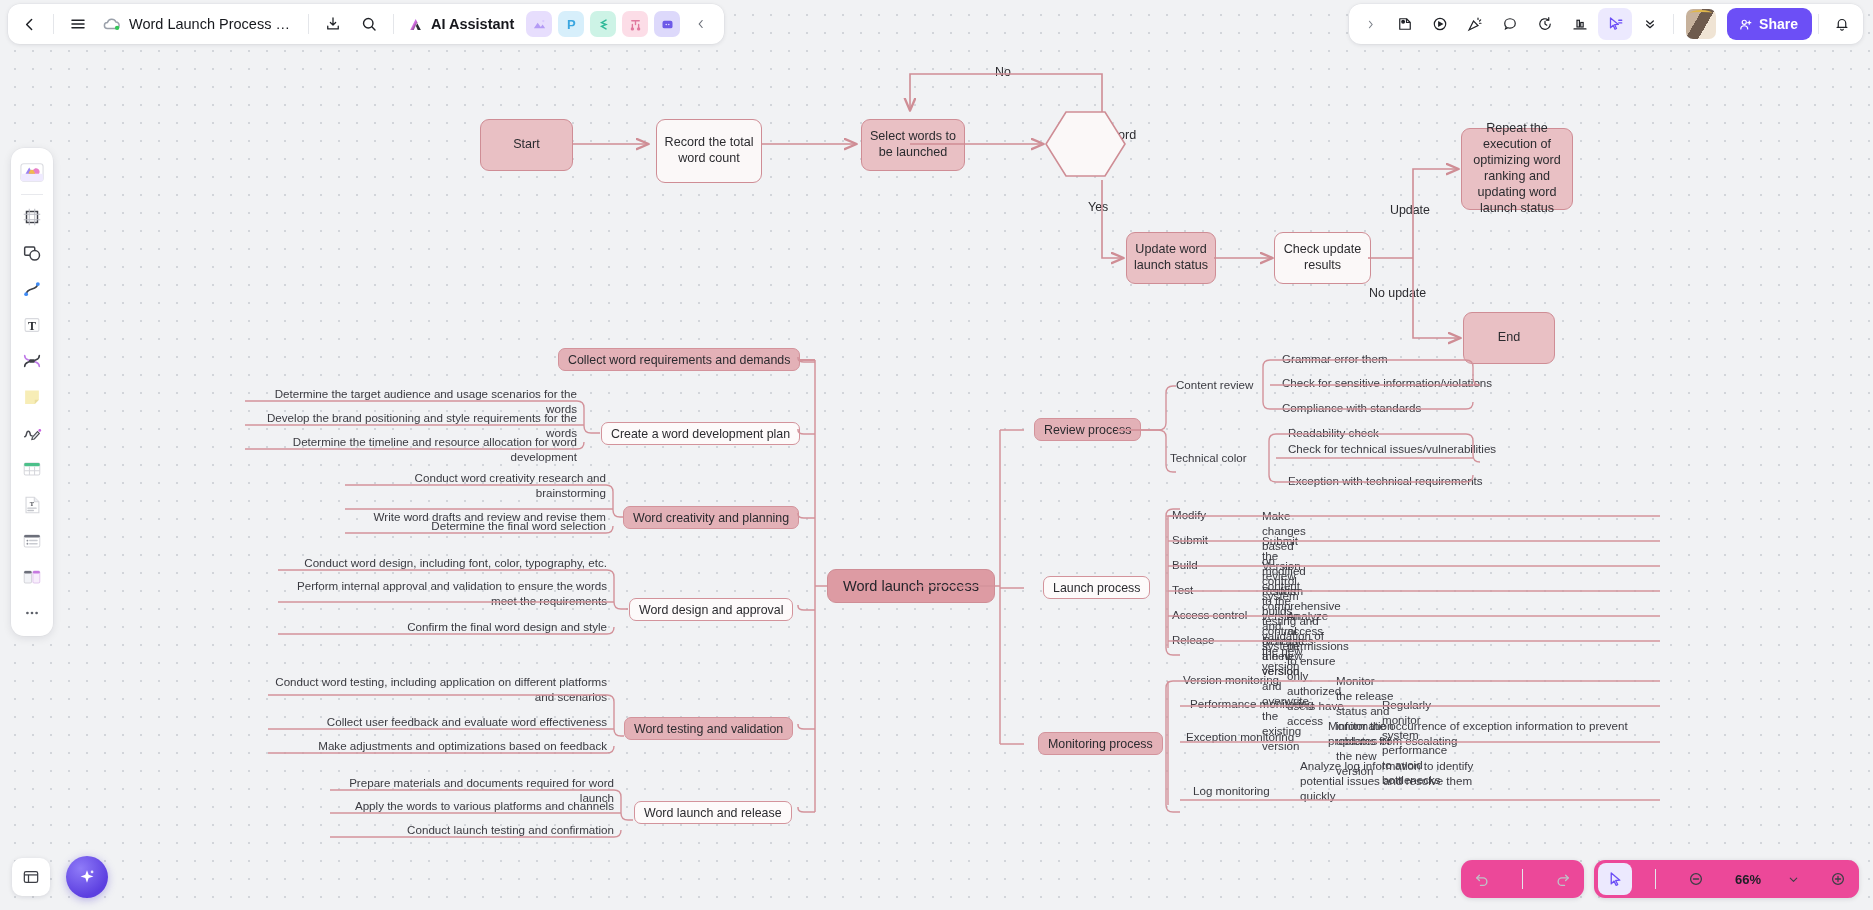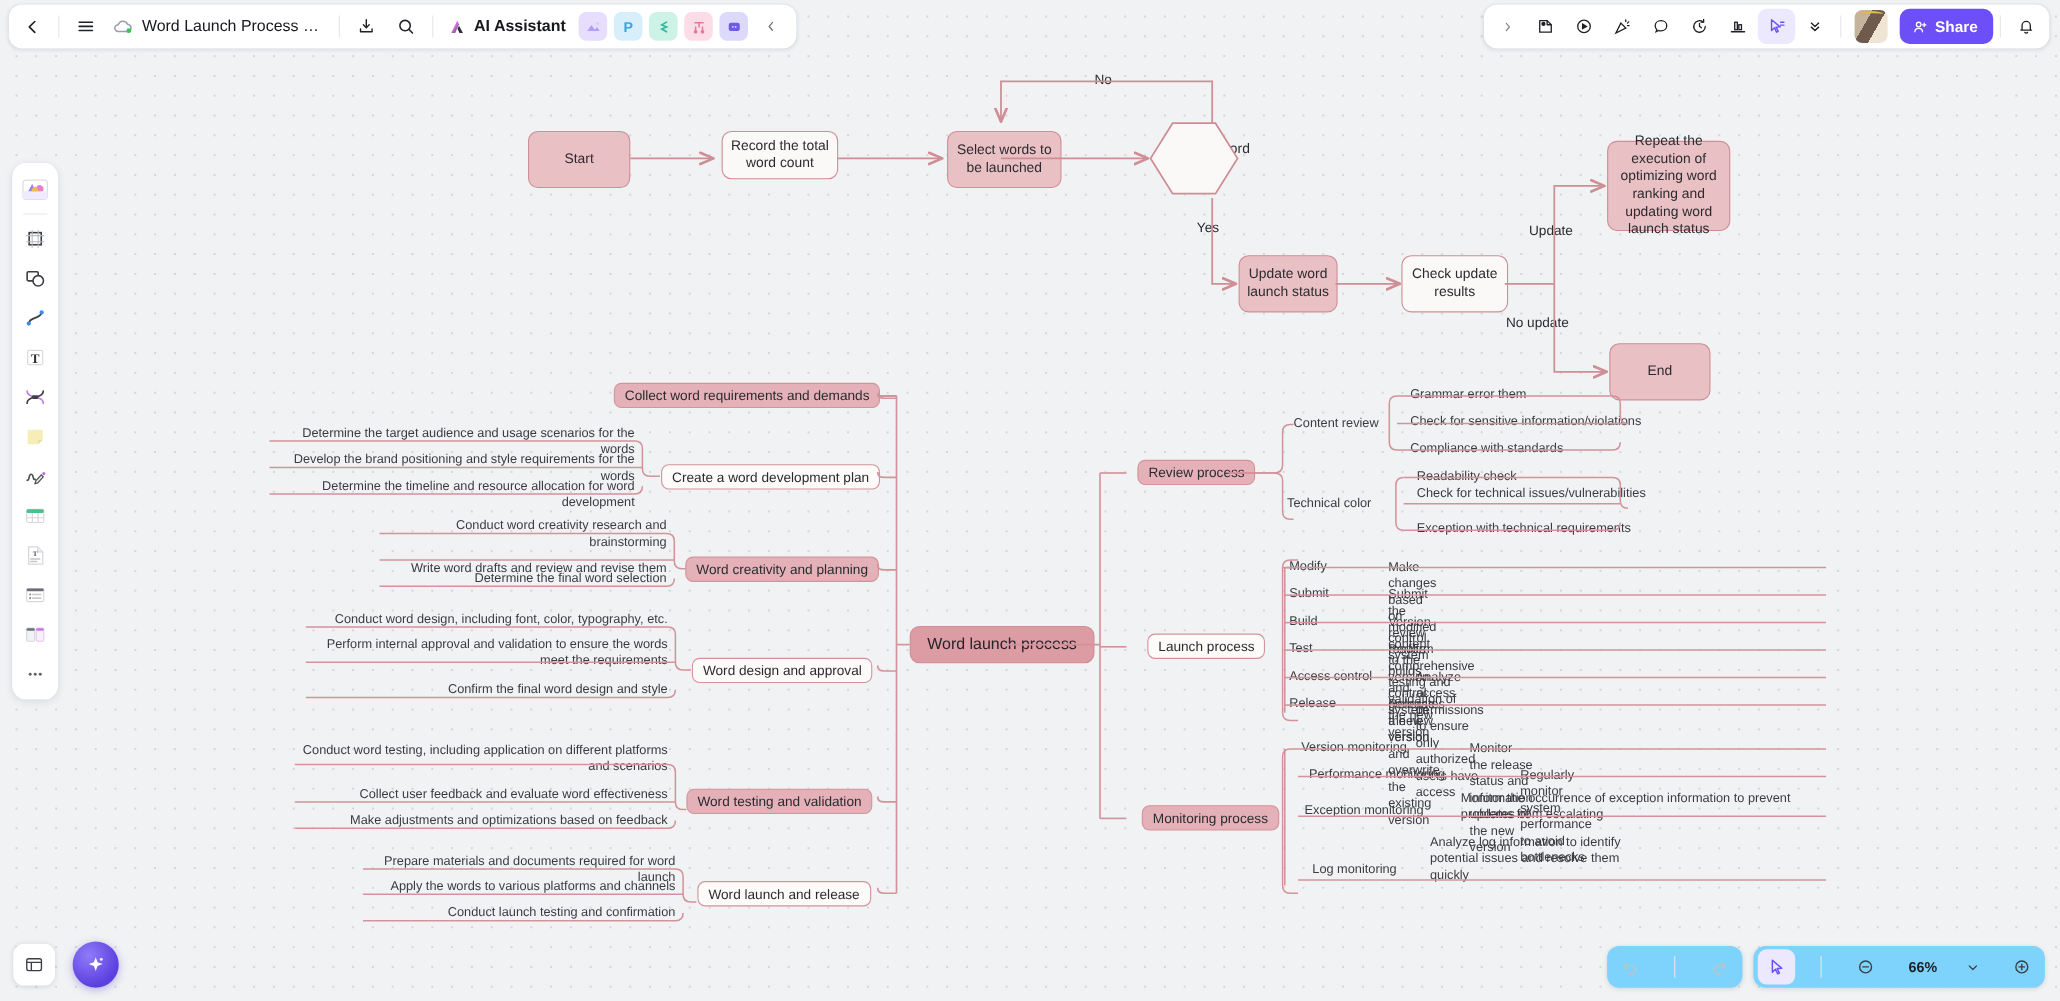--- a/index.html
+++ b/index.html
@@ -96,21 +96,21 @@
     background: radial-gradient(circle at 35% 30%, #8f7bf8, #5c3fe0 70%);
     display: flex; align-items: center; justify-content: center;
     box-shadow: 0 2px 8px rgba(70,50,200,.35);
   }
   
   #br-wrap {
     position: absolute; right: 14px; bottom: 12px; z-index: 30;
     display: flex; align-items: center; gap: 10px;
   }
   .br-group {
-    background: #7dd3fc; border-radius: 11px; height: 38px; display: flex;
+    background: #ec4899; border-radius: 11px; height: 38px; display: flex;
     align-items: center; padding: 0 4px; gap: 18px;
     box-shadow: 0 1px 5px rgba(20,20,40,.12);
   }
   .zoom-val {
     font-size: 13px; font-weight: 600; color: #1d1f25; min-width: 34px;
     text-align: center; cursor: pointer;
   }
   
   #art { position: absolute; inset: 0; z-index: 10; pointer-events: none; }
   .node {
@@ -269,21 +269,21 @@
       <path d="M1180,681 L1660,681"></path>
       <path d="M1180,706 L1660,706"></path>
       <path d="M1180,742 L1660,742"></path>
       <path d="M1180,800 L1660,800"></path>
     </g>
   </svg>
 </div>
 
 <div>
   <div class="node fill" style="left:480px;top:119px;width:93px;height:52px;">Start</div>
-  <div class="node plain" style="left:656px;top:119px;width:106px;height:44px;">Record the total word count</div>
+  <div class="node plain" style="left:656px;top:119px;width:106px;height:64px;">Record the total word count</div>
   <div class="node fill" style="left:861px;top:119px;width:104px;height:52px;">Select words to be launched</div>
   <div class="hexnode" style="left:1046px;top:112px;width:100px;height:64px;">Optimize word ranking</div>
   <div class="node fill" style="left:1126px;top:232px;width:90px;height:52px;">Update word launch status</div>
   <div class="node plain" style="left:1274px;top:232px;width:97px;height:52px;">Check update results</div>
   <div class="node fill" style="left:1461px;top:128px;width:112px;height:82px;padding:0 8px;">Repeat the execution of optimizing word ranking and updating word launch status</div>
   <div class="node fill" style="left:1463px;top:312px;width:92px;height:52px;">End</div>
 
   <div class="edge-label" style="left:995px;top:65px;">No</div>
   <div class="edge-label" style="left:1088px;top:200px;">Yes</div>
   <div class="edge-label" style="left:1390px;top:203px;">Update</div>

